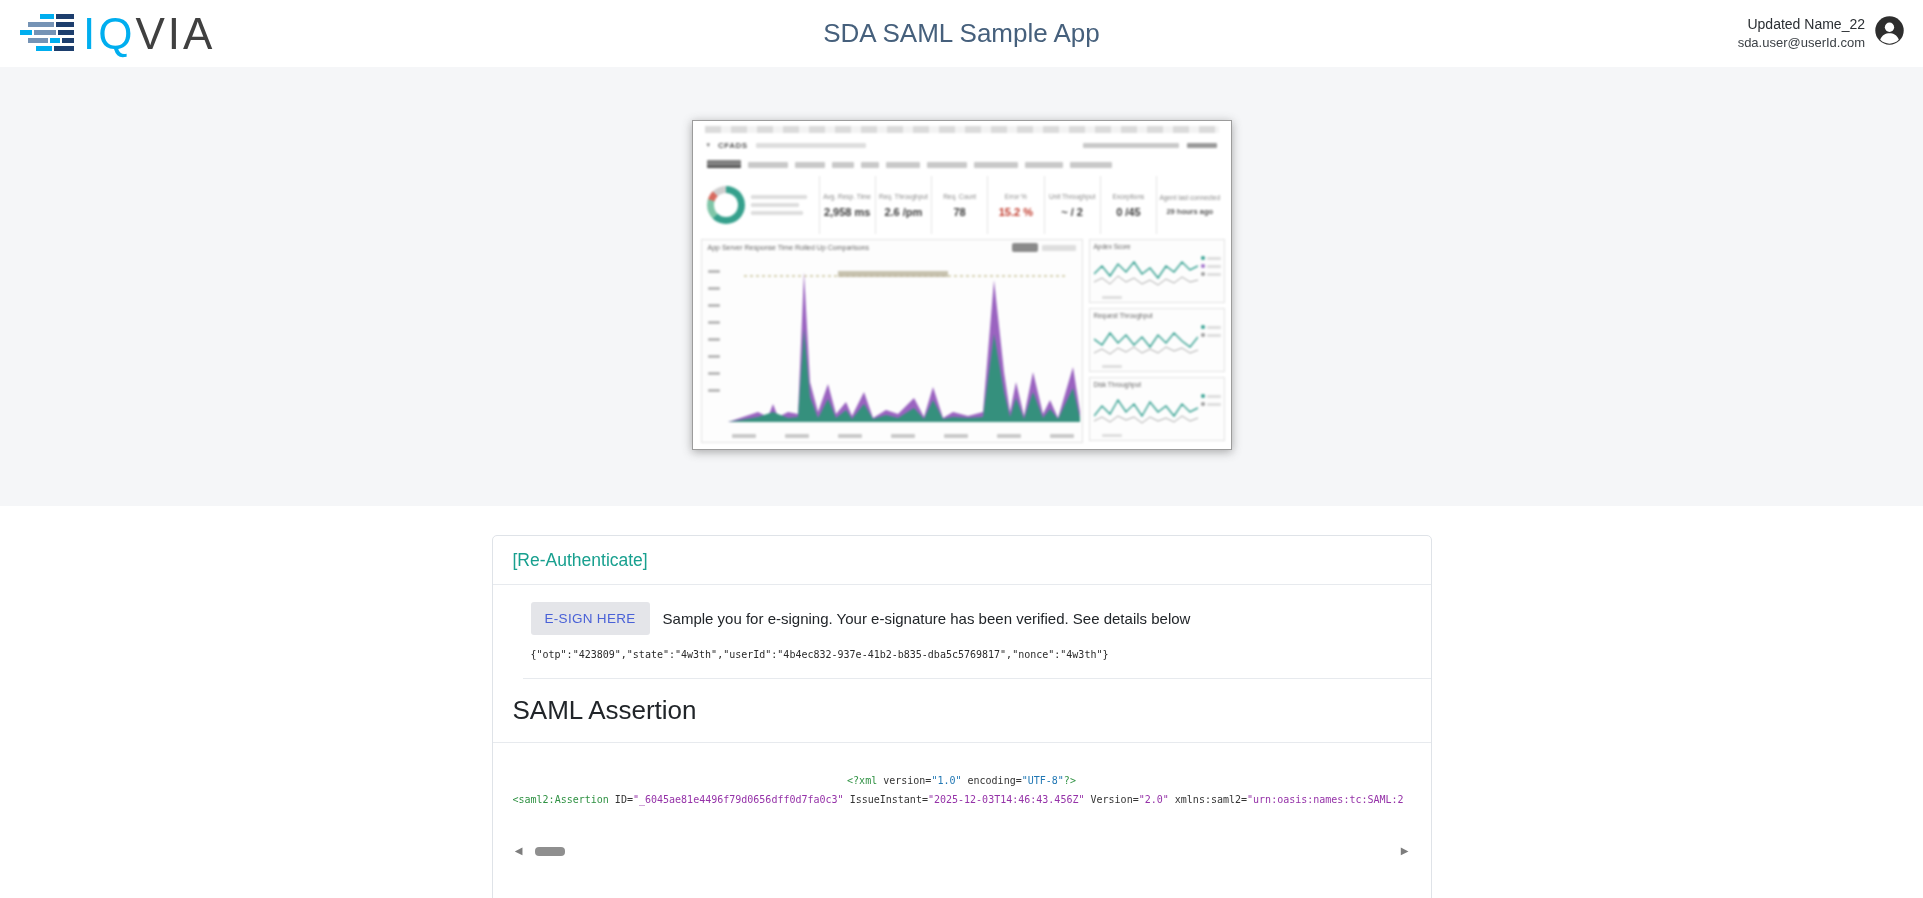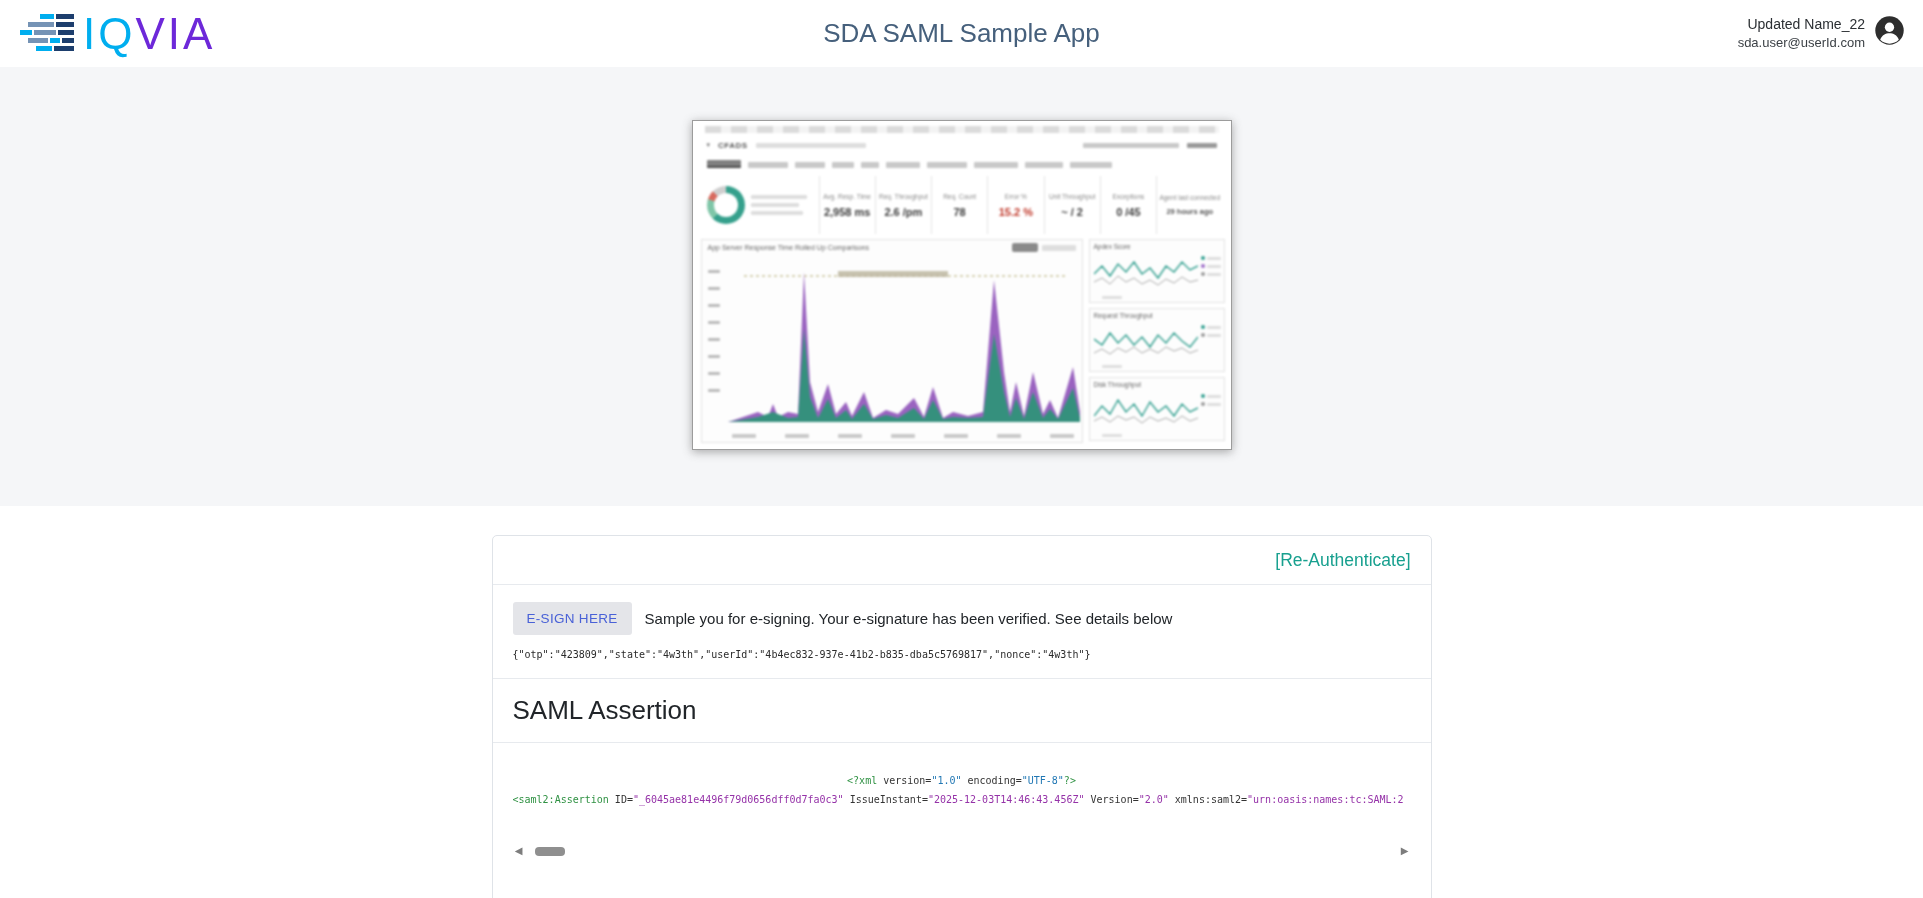--- a/index.html
+++ b/index.html
@@ -5,21 +5,21 @@
   * { box-sizing: border-box; margin: 0; padding: 0; }
   html,body { width:1923px; height:898px; overflow:hidden; background:#fff;
     font-family:"Liberation Sans", sans-serif; color:#212529; }
 
   
   .topbar { height:67px; background:#fff; display:flex; align-items:center;
     padding:0 18px; position:relative; }
   .logo { display:flex; align-items:center; gap:7px; }
   .logo-text { font-size:44px; letter-spacing:3px; font-weight:400; line-height:1; }
   .logo-iq { color:#00aeef; }
-  .logo-via { color:#6d28d9; }
+  .logo-via { color:#404040; }
   .topbar-title { position:absolute; left:50%; transform:translateX(-50%);
     font-size:26px; color:#46607c; font-weight:400; }
   .userbox { margin-left:auto; display:flex; align-items:flex-start; gap:9px; }
   .usertext { text-align:right; line-height:1.35; }
   .username { font-size:14px; color:#2b2f33; }
   .useremail { font-size:13px; color:#3c4146; }
 
   
   .hero { background:#f5f6f8; height:439px; padding-top:53px; }
   .preview { width:540px; height:330px; margin:0 auto; background:#fff;
@@ -65,24 +65,24 @@
   .side-title { font-size:6.5px; color:#666; white-space:nowrap; }
   .side-legend { position:absolute; right:3px; top:16px; display:flex; flex-direction:column; gap:4px; }
   .lgrow { display:flex; align-items:center; gap:2px; }
   .dot { width:4px; height:4px; border-radius:50%; }
   .lgrow .bar { width:14px; height:3px; }
 
   
   .content { background:#fff; }
   .card { width:940px; margin:29px auto 0; border:1px solid #dfe3e8; border-radius:5px;
     background:#fff; min-height:420px; }
-  .card-header { display:flex; justify-content:flex-end; align-items:center;
+  .card-header { display:flex; align-items:center;
     height:49px; padding:0 20px; border-bottom:1px solid #e7eaee; }
   .reauth { color:#18a08f; font-size:17.5px; text-decoration:none; cursor:pointer; }
-  .sec-esign { padding:17px 20px 18px; border-bottom:1px solid #e7eaee; }
+  .sec-esign { padding:17px 8px 18px; border-bottom:1px solid #e7eaee;margin-left:30px; }
   .esign-row { display:flex; align-items:center; gap:13px; }
   .esign-btn { background:#e4e5e9; color:#4961d7; font-size:13.5px; border:none;
     border-radius:3px; padding:9px 14px; letter-spacing:.3px; cursor:pointer;
     font-family:"Liberation Sans", sans-serif; }
   .esign-msg { font-size:15px; color:#212529; }
   .payload { margin-top:14px; font-family:"DejaVu Sans Mono", monospace;
     font-size:10px; color:#2b2b2b; }
   .sec-heading { padding:16px 20px; border-bottom:1px solid #e7eaee;
     font-size:26px; color:#212529; font-weight:400; }
   .sec-code { padding:28px 20px 0; }

